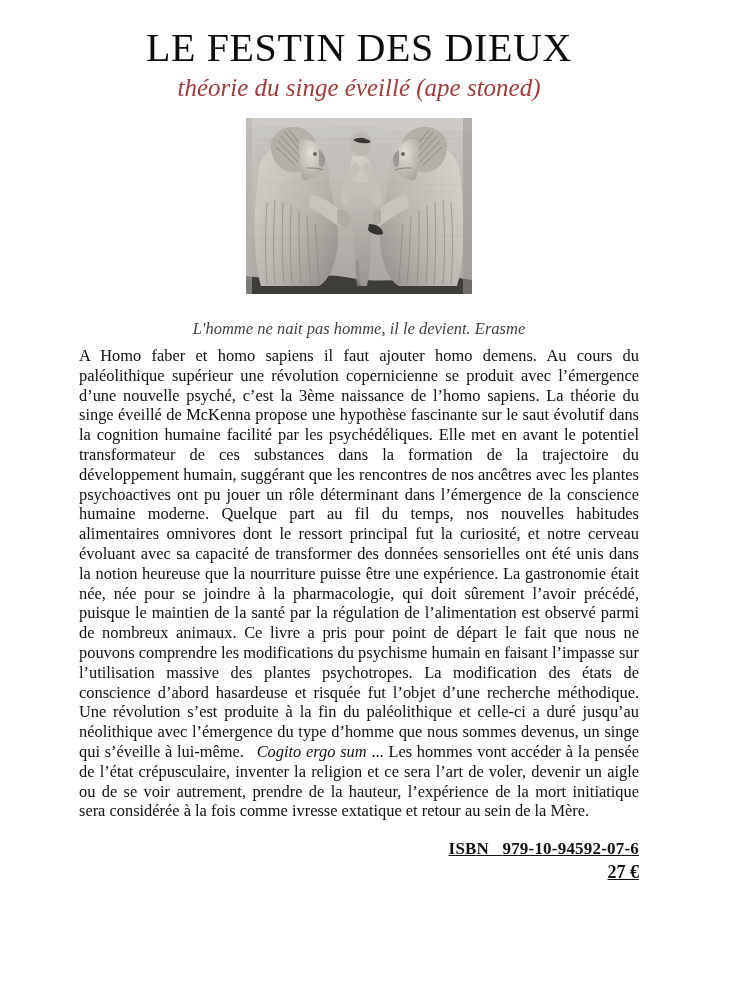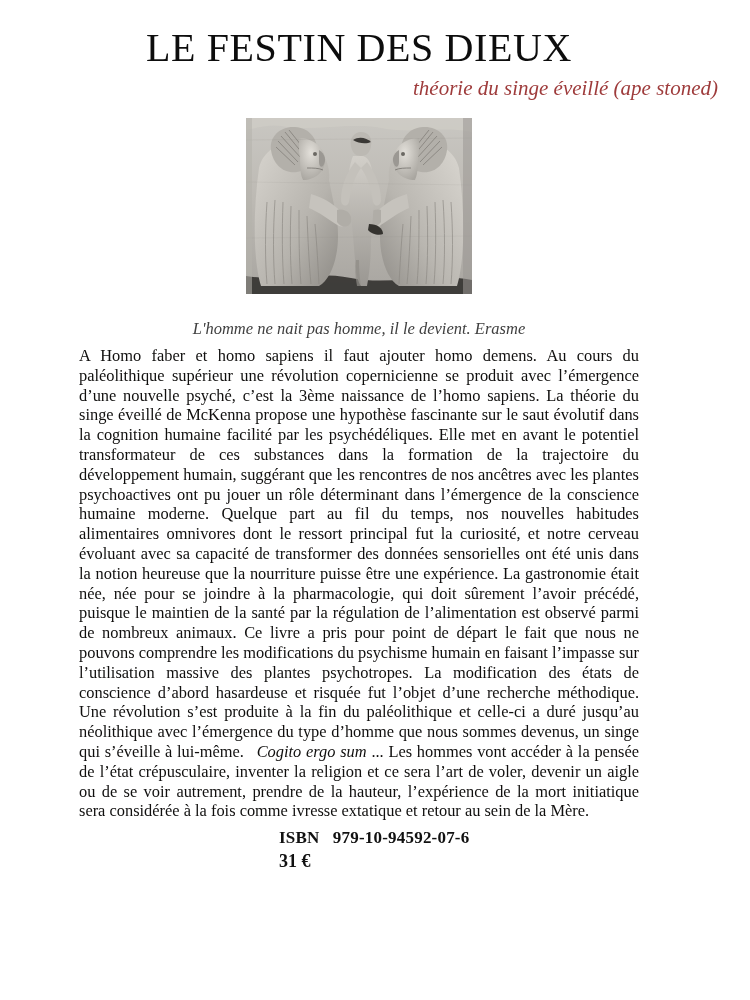--- a/index.html
+++ b/index.html
@@ -29,24 +29,24 @@
     font-size: 40px;
     line-height: 44px;
     letter-spacing: 0.6px;
     color: #0d0d0d;
     margin: 0;
     padding-top: 26px;
     font-weight: 400;
   }
 
   .subtitle {
-    text-align: right;
+    text-align: center;
     font-family: "Liberation Serif", "DejaVu Serif", serif;
     font-style: italic;
-    font-size: 21px;
+    font-size: 25px;
     line-height: 24px;
     color: #9e3b3b;
     margin: 6px 0 0 0;
     font-weight: 400;
   }
 
   
   .figure-wrap {
     margin: 10px auto 0 auto;
     width: 236px;
@@ -83,24 +83,25 @@
     -webkit-hyphens: auto;
   }
   .body-text .it {
     font-style: italic;
     margin-left: 8px;
   }
 
   
   .colophon {
     width: 560px;
-    margin: 5px auto 0 auto;
-    text-align: left;
+    margin: 16px auto 0 auto;
+    text-align: right;
     padding-left: 200px;
     box-sizing: border-box;
+    text-decoration: underline;
   }
   .isbn-line {
     font-weight: bold;
     font-size: 17px;
     line-height: 23px;
     letter-spacing: 0.2px;
     white-space: pre;
   }
   .price-line {
     font-weight: bold;
@@ -240,16 +241,16 @@
   </div>
 
   <p class="epigraph">L'homme ne nait pas homme, il le devient. Erasme</p>
 
   <div class="body-text">
     <span>A Homo faber et homo sapiens il faut ajouter homo demens. Au cours du paléolithique supérieur une révolution copernicienne se produit avec l’émergence d’une nouvelle psyché, c’est la 3ème naissance de l’homo sapiens. La théorie du singe éveillé de McKenna propose une hypothèse fascinante sur le saut évolutif dans la cognition humaine facilité par les psychédéliques. Elle met en avant le potentiel transformateur de ces substances dans la formation de la trajectoire du développement humain, suggérant que les rencontres de nos ancêtres avec les plantes psychoactives ont pu jouer un rôle déterminant dans l’émergence de la conscience humaine moderne. Quelque part au fil du temps, nos nouvelles habitudes alimentaires omnivores dont le ressort principal fut la curiosité, et notre cerveau évoluant avec sa capacité de transformer des données sensorielles ont été unis dans la notion heureuse que la nourriture puisse être une expérience. La gastronomie était née, née pour se joindre à la pharmacologie, qui doit sûrement l’avoir précédé, puisque le maintien de la santé par la régulation de l’alimentation est observé parmi de nombreux animaux. Ce livre a pris pour point de départ le fait que nous ne pouvons comprendre les modifications du psychisme humain en faisant l’impasse sur l’utilisation massive des plantes psychotropes. La modification des états de conscience d’abord hasardeuse et risquée fut l’objet d’une recherche méthodique. Une révolution s’est produite à la fin du paléolithique et celle-ci a duré jusqu’au néolithique avec l’émergence du type d’homme que nous sommes devenus, un singe qui s’éveille à lui-même. </span><span class="it">Cogito ergo sum</span><span> ... Les hommes vont accéder à la pensée de l’état crépusculaire, inventer la religion et ce sera l’art de voler, devenir un aigle ou de se voir autrement, prendre de la hauteur, l’expérience de la mort initiatique sera considérée à la fois comme ivresse extatique et retour au sein de la Mère.</span>
   </div>
 
   <div class="colophon">
     <div class="isbn-line"><span>ISBN</span>   <span>979-10-94592-07-6</span></div>
-    <div class="price-line">31 €</div>
+    <div class="price-line">27 €</div>
   </div>
 
 </div>
 
 </body></html>

